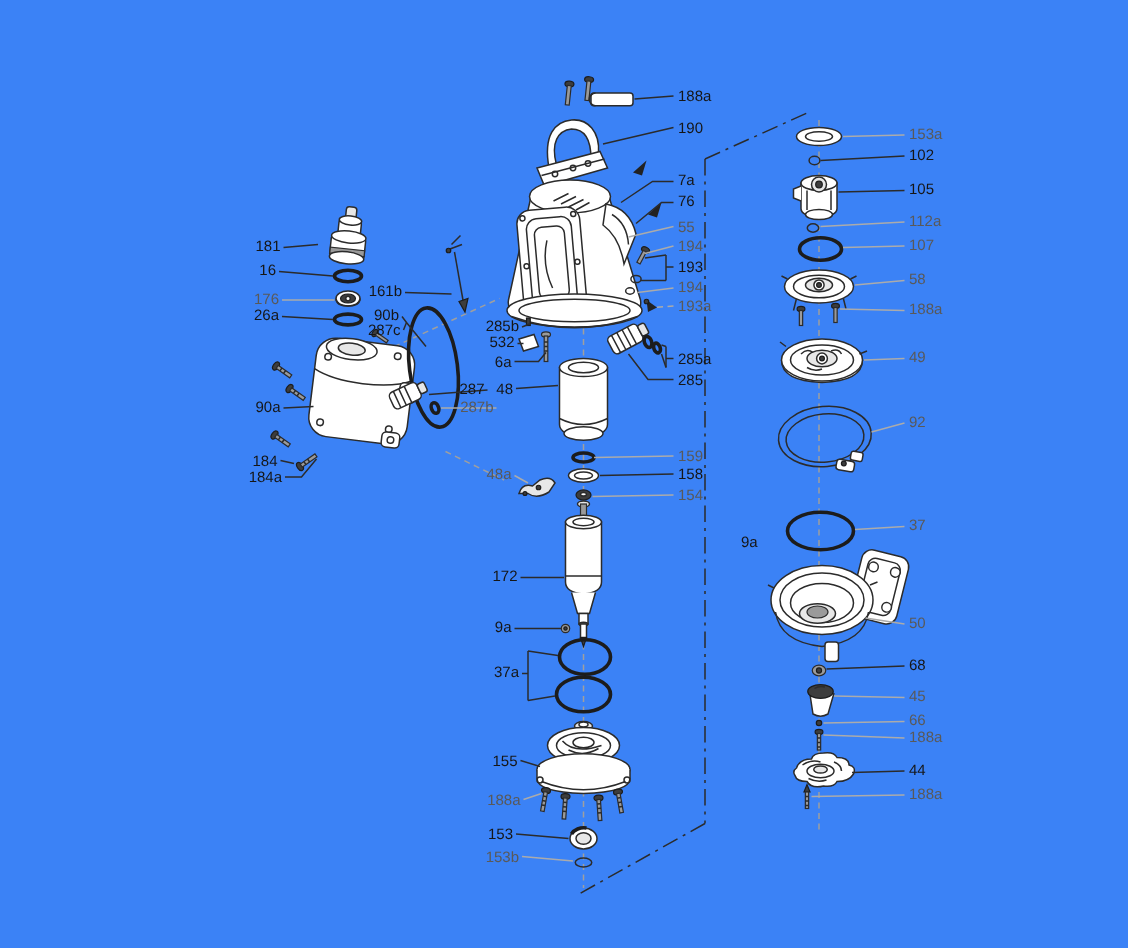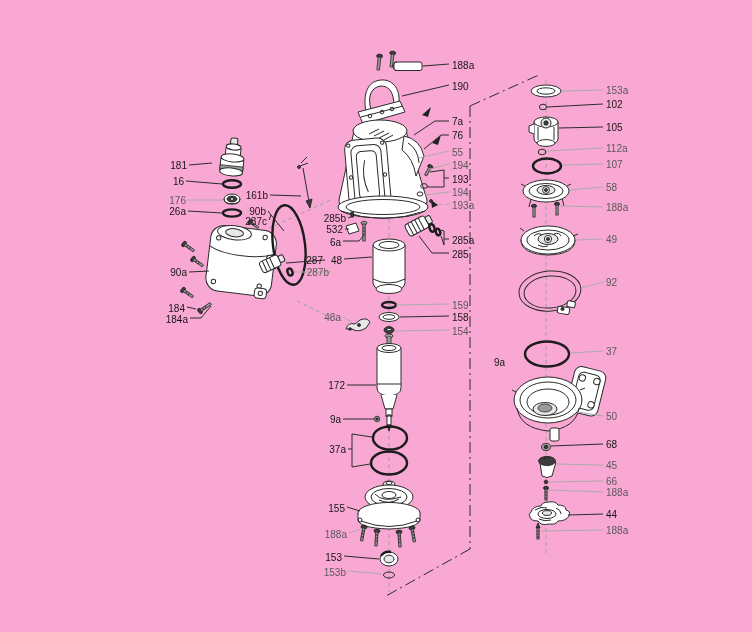--- a/index.html
+++ b/index.html
@@ -1,16 +1,16 @@
 <!DOCTYPE html>
 <html><head>
 <meta charset="utf-8">
 <style>
   html,body{margin:0;padding:0;background:#ffffff;}
-  #stage{position:relative;width:752px;height:632px;background:#f9a8d4;overflow:hidden;
+  #stage{position:relative;width:752px;height:632px;background:#3b82f6;overflow:hidden;
          font-family:"Liberation Sans", sans-serif;}
   svg{position:absolute;left:0;top:0;}
   svg text{font-family:"Liberation Sans", sans-serif;font-size:10px;dominant-baseline:central;}
   .lbl-dark{fill:#161616;}
   .lbl-grey{fill:#595959;}
   .ldr-dark{stroke:#2b2b2b;fill:none;stroke-width:1;}
   .ldr-grey{stroke:#ababab;fill:none;stroke-width:1;}
   .dashed{stroke-dasharray:4 3;}
   .ln{stroke:#2b2b2b;fill:none;stroke-width:1;}
   .fw{fill:#ffffff;stroke:#2b2b2b;stroke-width:1;}

